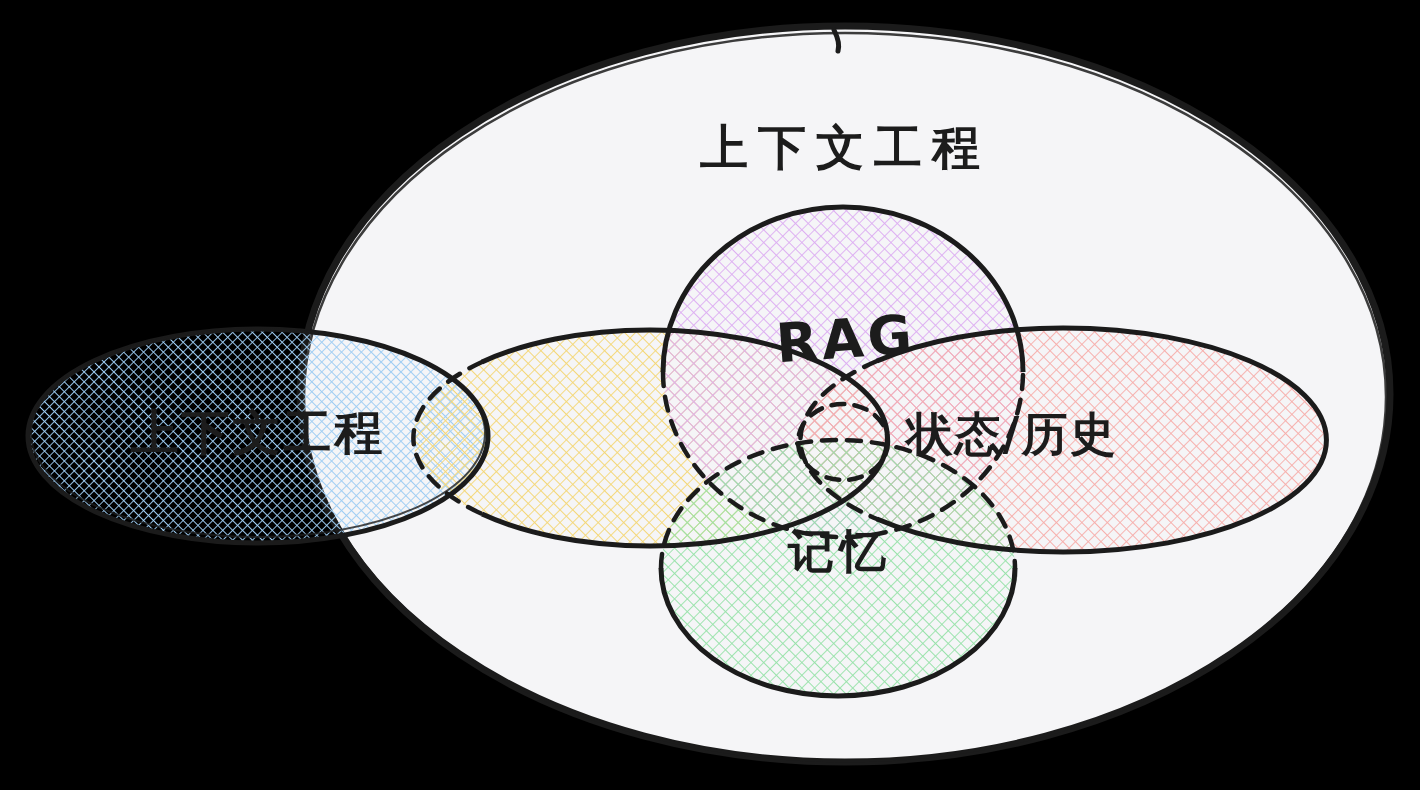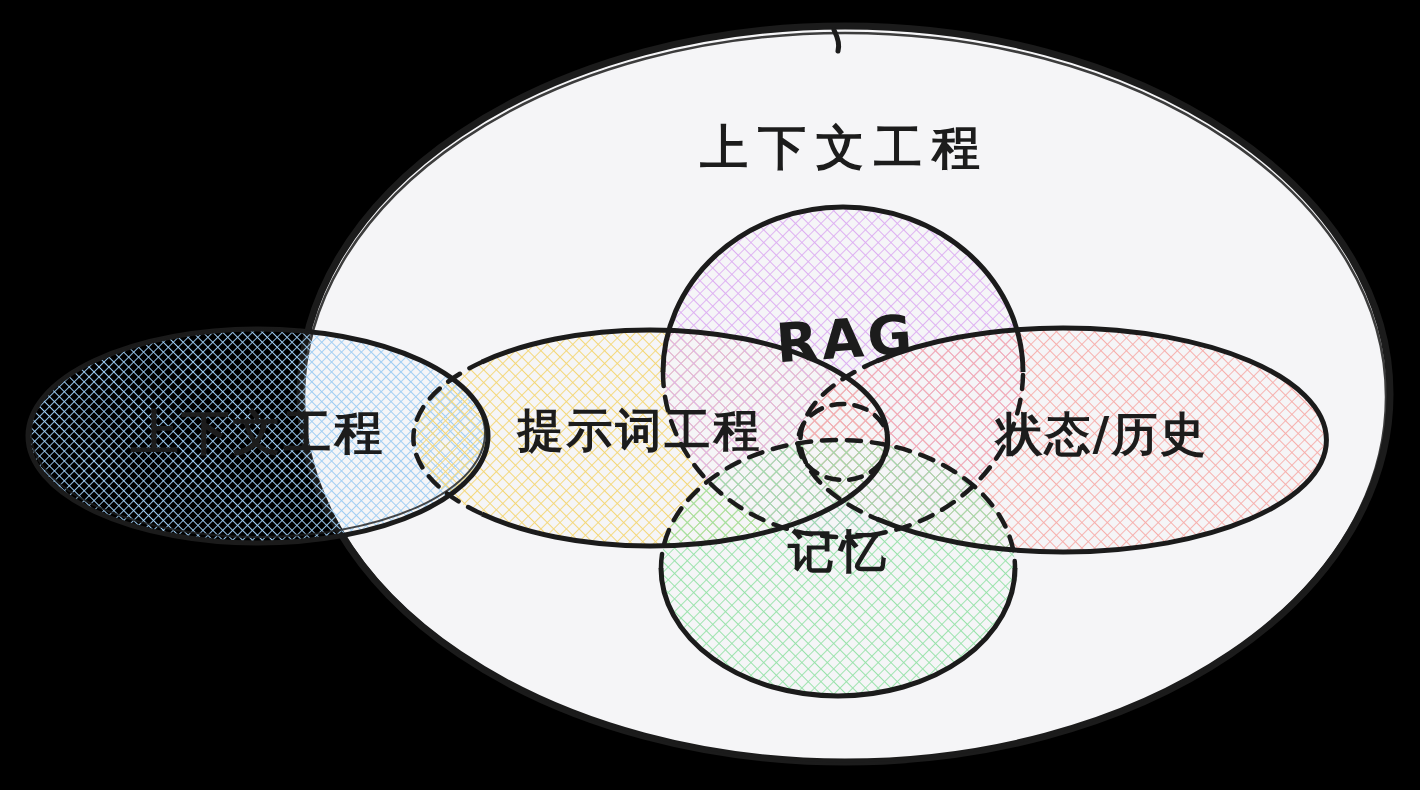--- a/index.html
+++ b/index.html
@@ -16,21 +16,21 @@
     transform:translate(-50%,-50%);
     color:#1c1c1c;
     font-weight:600;
     white-space:nowrap;
     user-select:none;
   }
   .lbl-title         {left:845px;top:148px;font-size:48px;letter-spacing:10px;}
   .lbl-formatted     {left:258px;top:433px;font-size:48px;letter-spacing:3px;}
   .lbl-prompt        {left:640px;top:431px;font-size:46px;letter-spacing:3px;}
   .lbl-rag           {left:846px;top:339px;font-size:54px;letter-spacing:4px;transform:translate(-50%,-50%) rotate(-4deg);}
-  .lbl-state         {left:1102px;top:435px;font-size:46px;letter-spacing:2px;}
+  .lbl-state         {left:1012px;top:435px;font-size:46px;letter-spacing:2px;}
   .lbl-memory        {left:840px;top:552px;font-size:46px;letter-spacing:6px;}
 </style>
 </head>
 <body>
 
 <div class="stage">
 
   <svg width="1420" height="790" viewBox="0 0 1420 790">
     <defs>
       <pattern id="hatch-blue" patternUnits="userSpaceOnUse" width="7" height="7" patternTransform="rotate(45)">
@@ -76,21 +76,20 @@
     <path d="M661 568 A177 128 0 0 0 1015 568" fill="none" stroke="#1b1b1b" stroke-width="5"></path>
     <path d="M661 568 A177 128 0 0 1 1015 568" fill="none" stroke="#1b1b1b" stroke-width="4.5" stroke-dasharray="14 11" stroke-linecap="round"></path>
 
     <ellipse cx="843" cy="442" rx="45" ry="38" fill="none" stroke="#1b1b1b" stroke-width="4.5" stroke-dasharray="13 10" stroke-linecap="round"></ellipse>
   </svg>
 
   <div class="label lbl-title">上下文工程</div>
 
   <div class="label lbl-formatted">上下文工程</div>
 
-  <div class="label lbl-prompt">提示词工程</div>
 
   <div class="label lbl-rag">RAG</div>
 
   <div class="label lbl-state">状态/历史</div>
 
   <div class="label lbl-memory">记忆</div>
 
 </div>
 
 </body></html>

